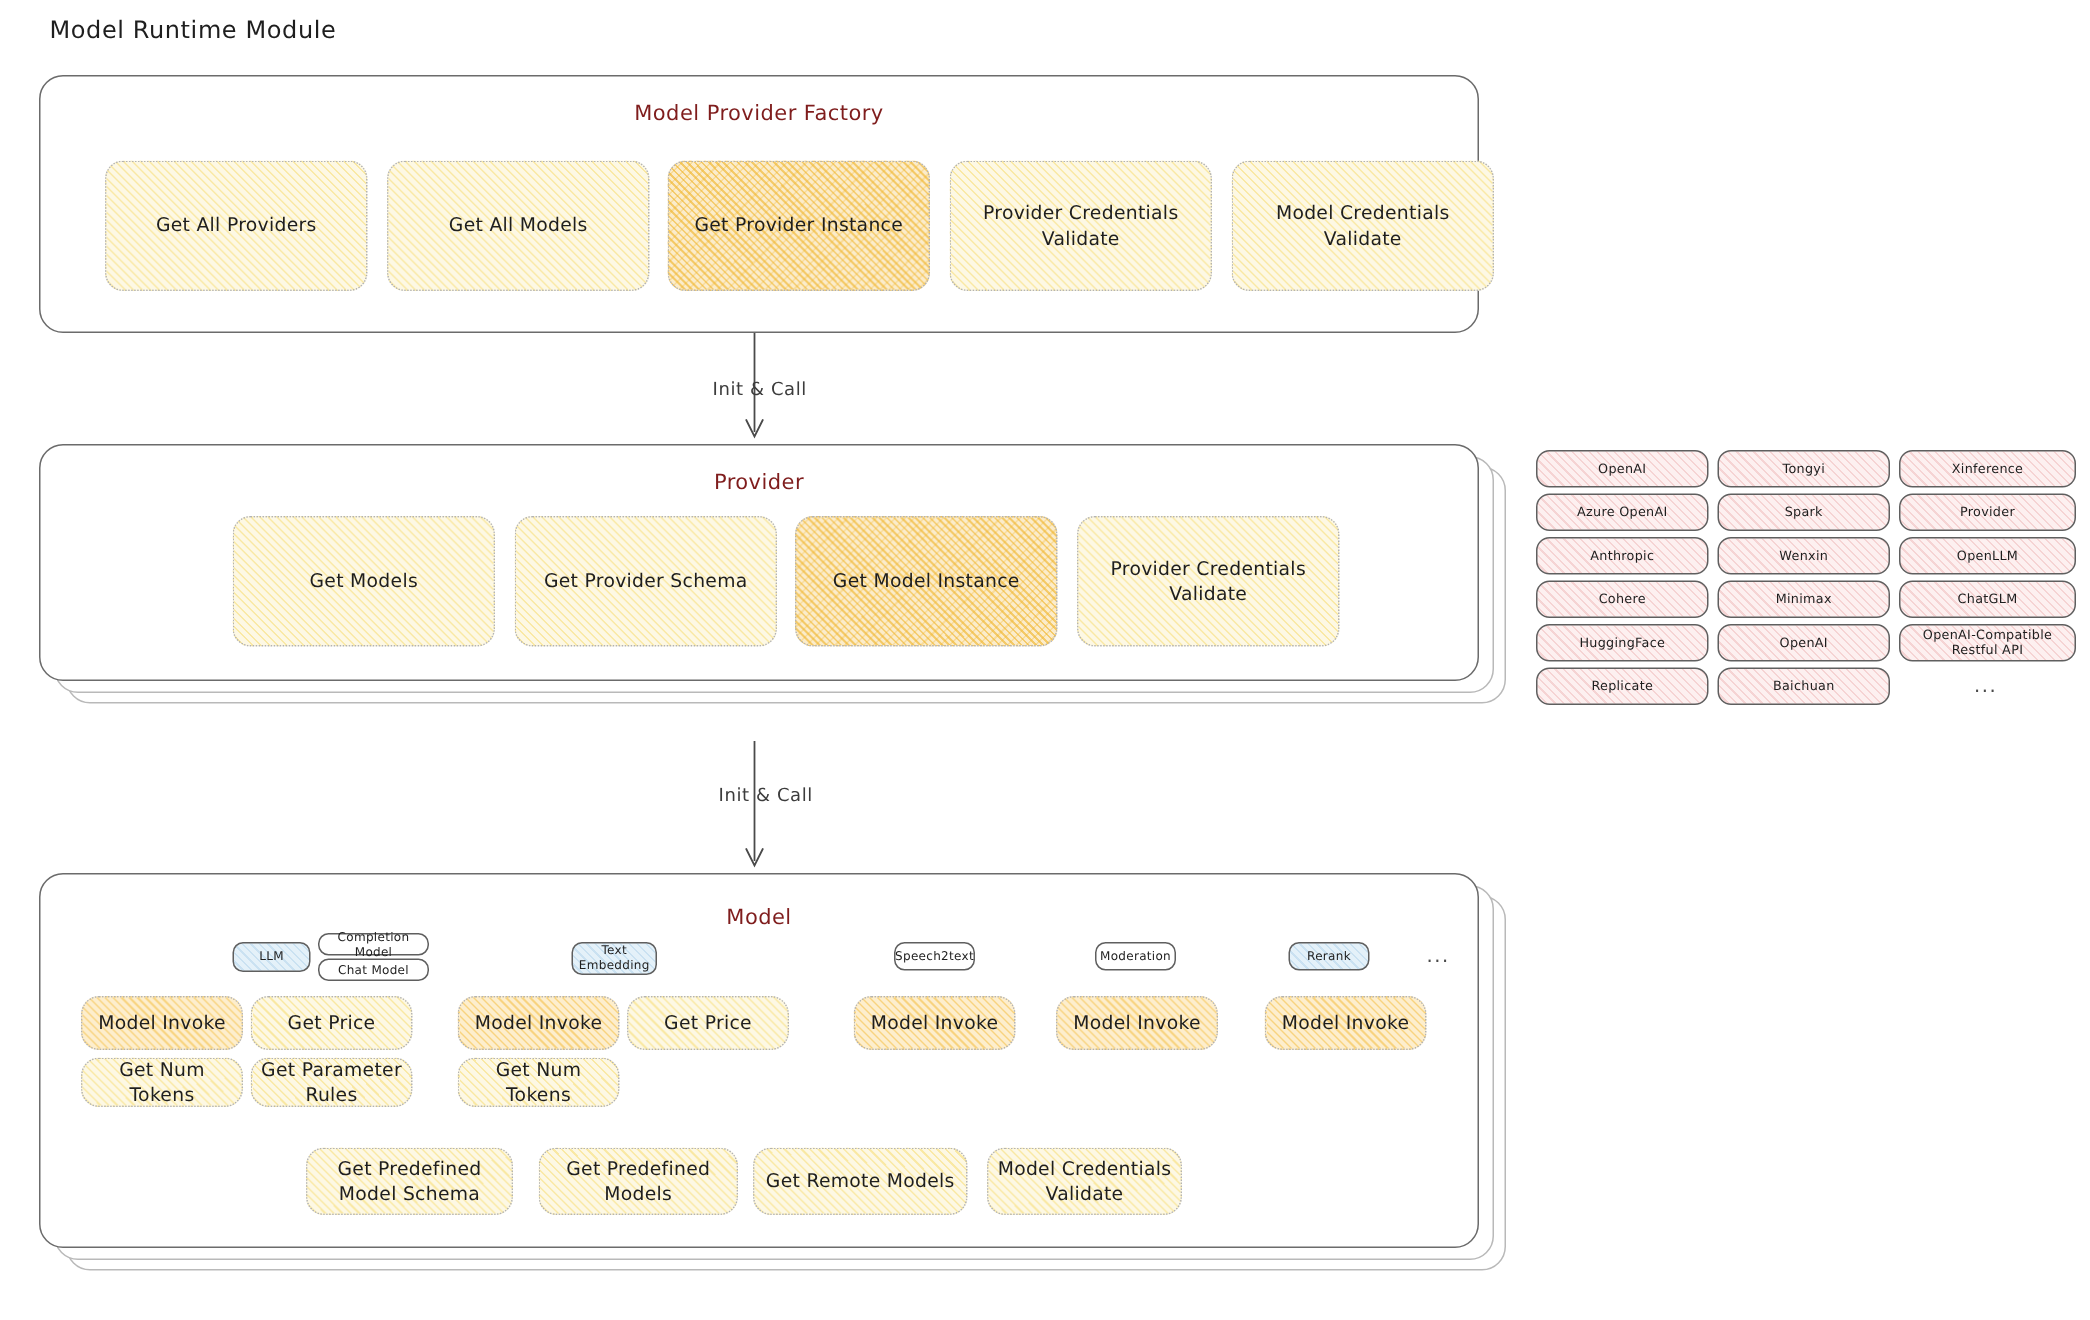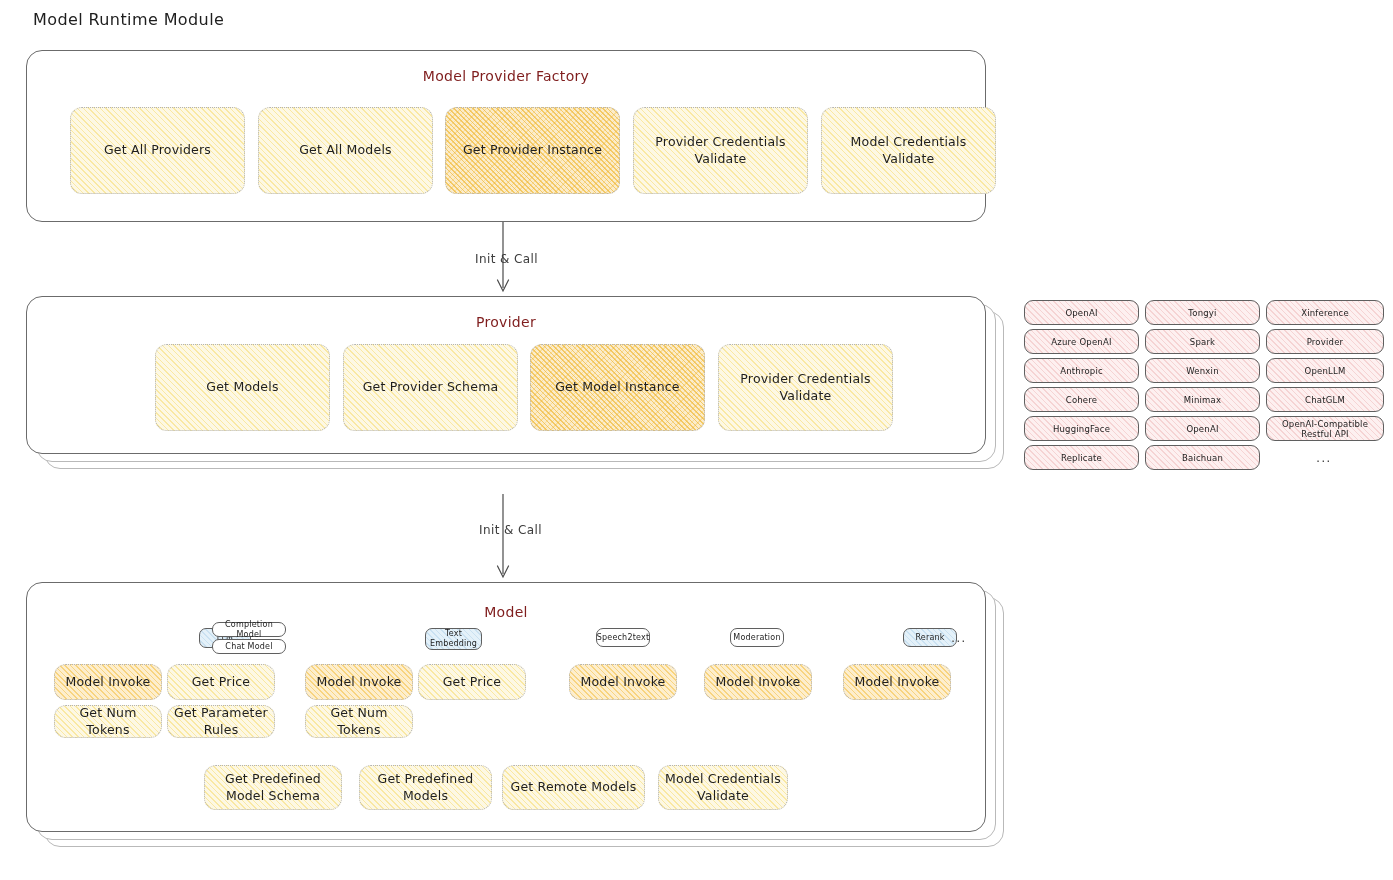--- a/index.html
+++ b/index.html
@@ -170,21 +170,20 @@
     padding: 1px 3px;
   }
   .badge-blue {
     background-color: #e4f1f9;
     background-image:
       repeating-linear-gradient(45deg,
         rgba(110,170,215,0.22) 0px,
         rgba(110,170,215,0.22) 1px,
         rgba(228,241,249,0) 1px,
         rgba(228,241,249,0) 4px);
-    margin-left: 44px;
   }
 </style>
 </head>
 <body>
 
 <div id="page-title">Model Runtime Module</div>
 
 <div class="card-stack" style="left:26px; top:50px; width:960px; height:172px;">
   <div class="card" style="width:960px; height:172px;"></div>
   <div class="card-title">Model Provider Factory</div>

